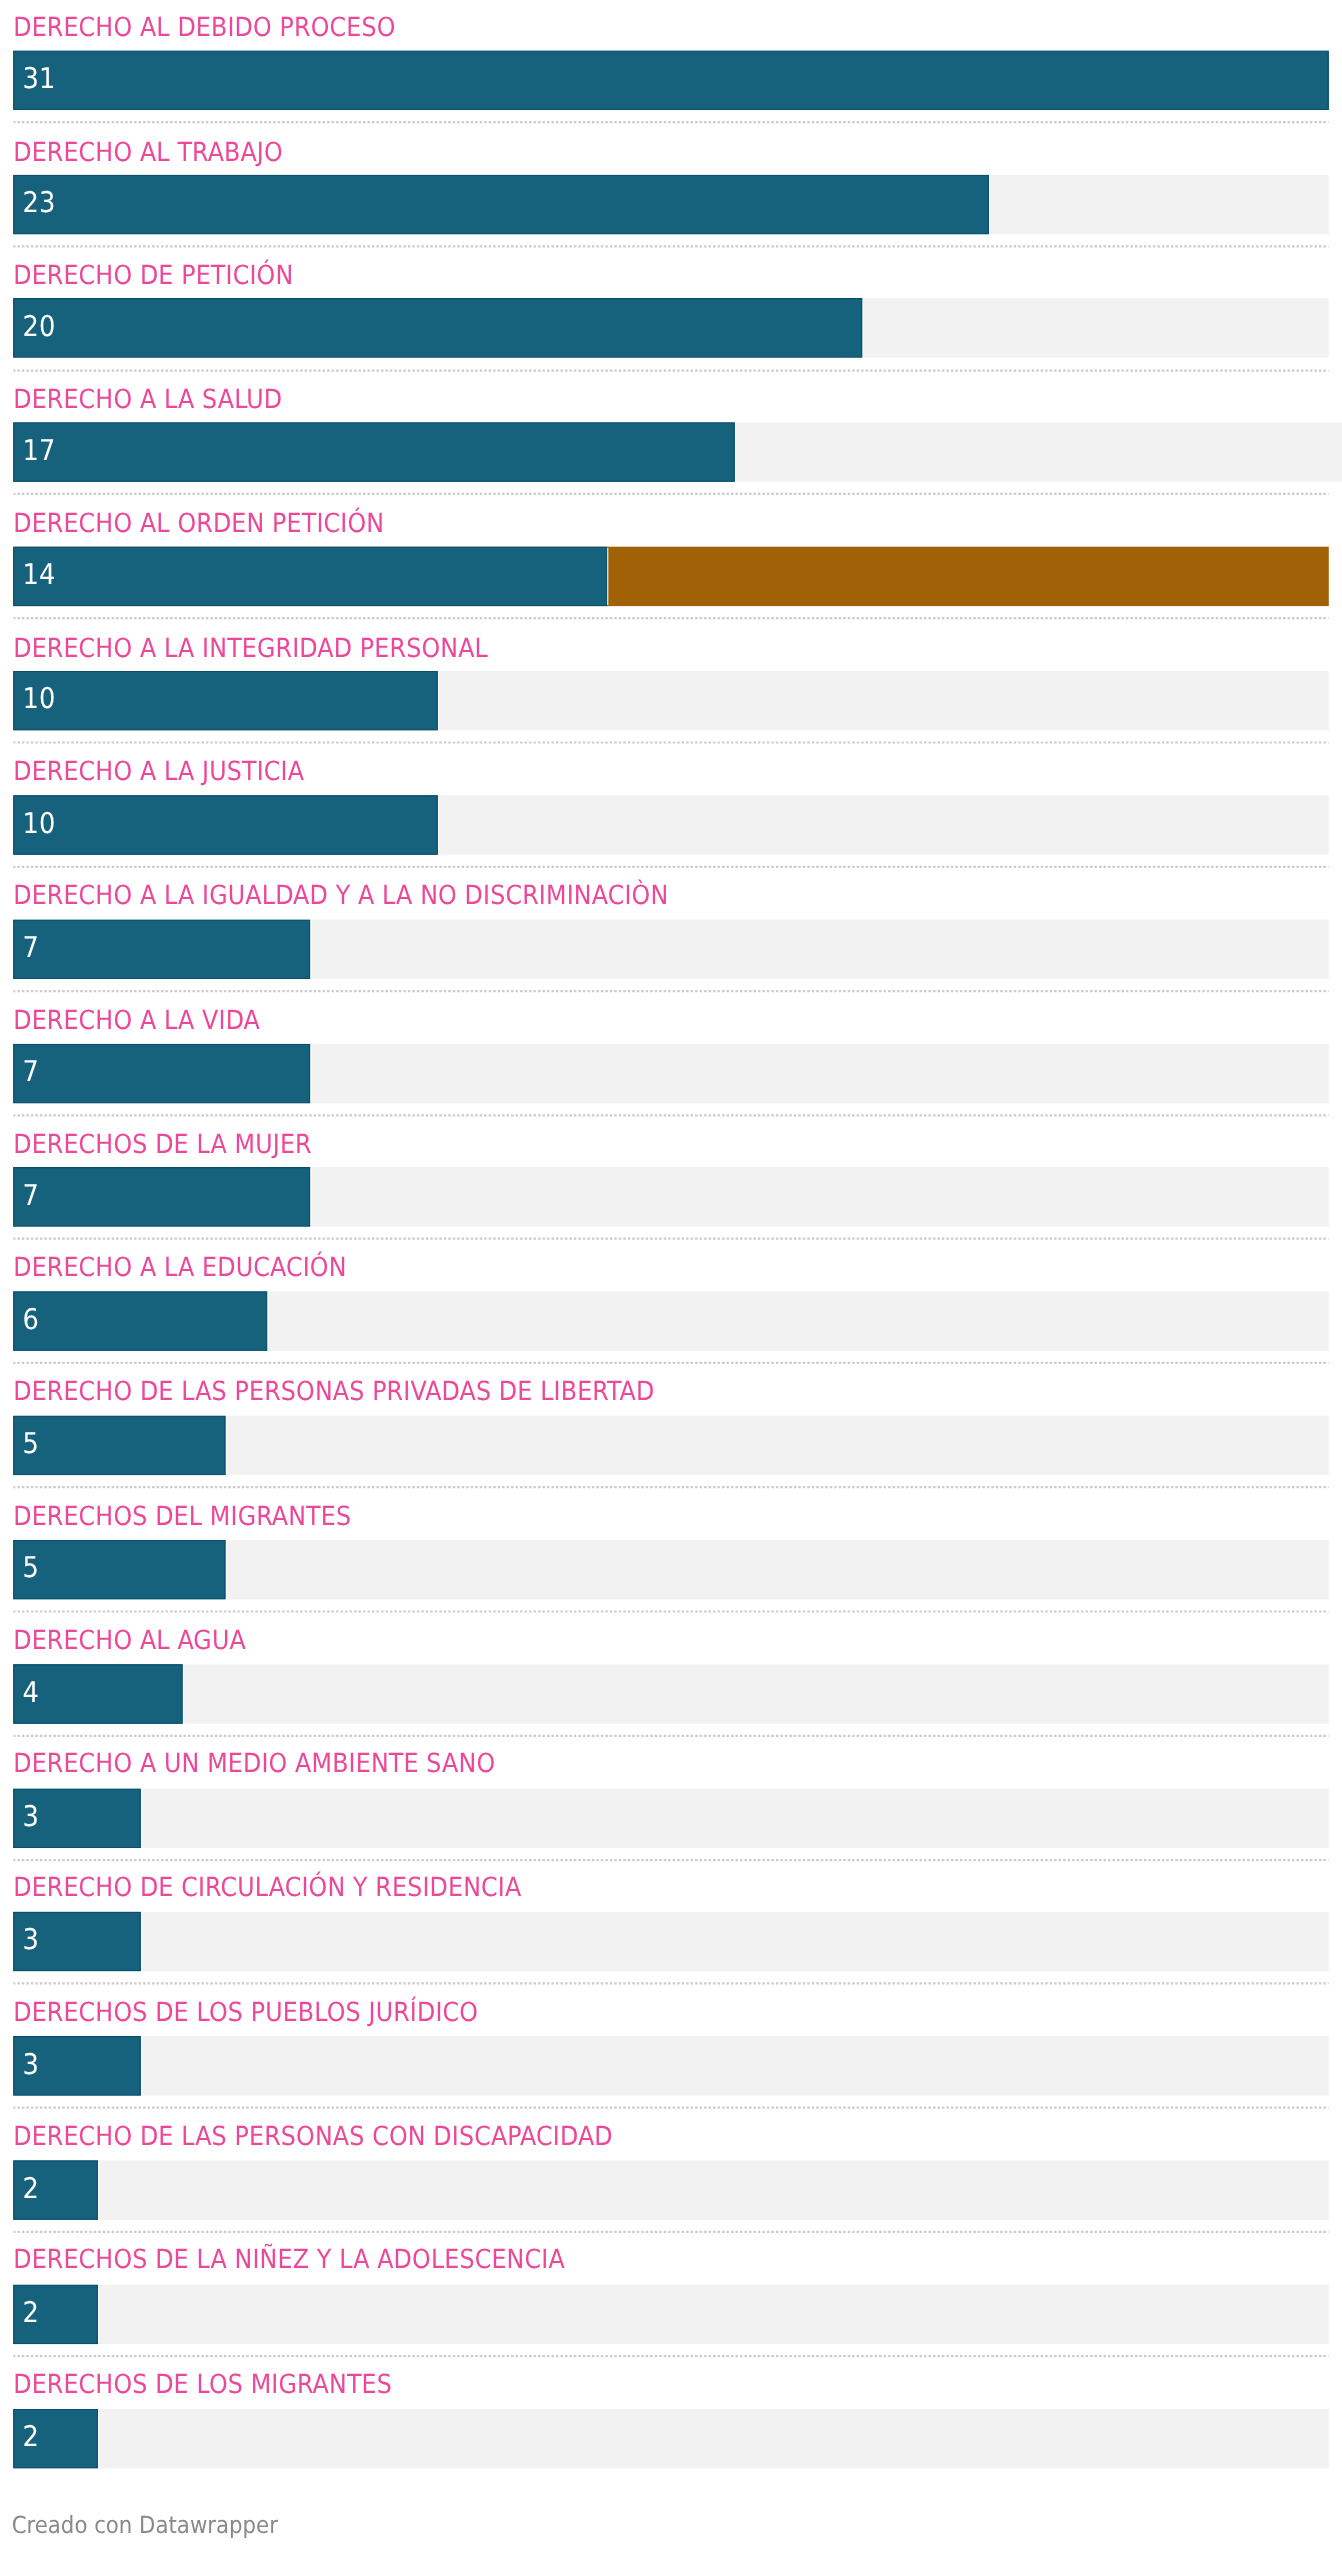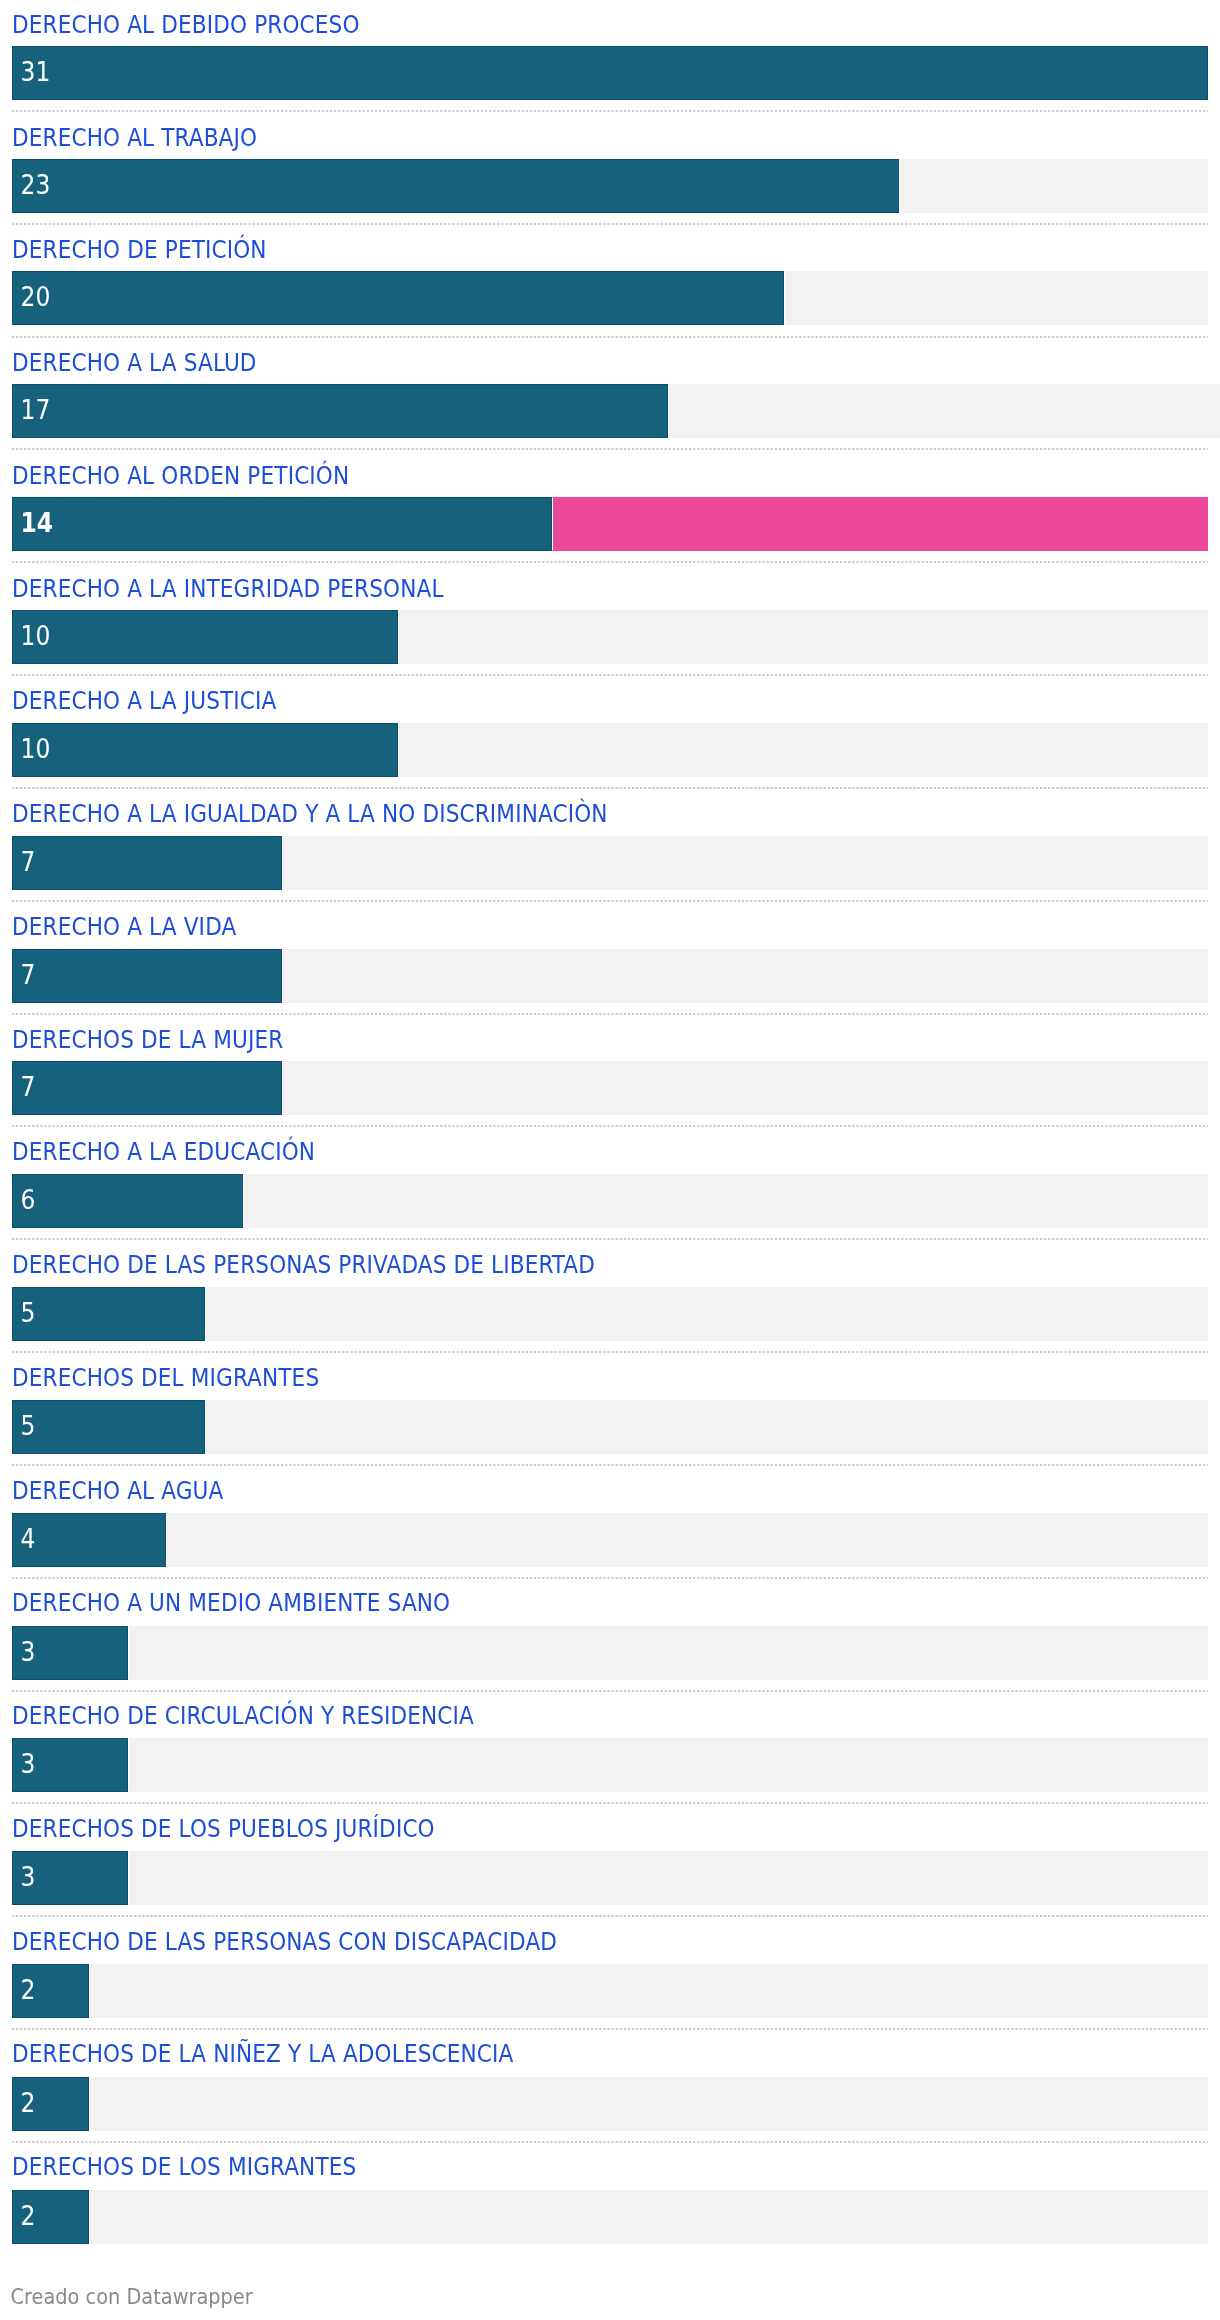--- a/index.html
+++ b/index.html
@@ -39,21 +39,21 @@
   }
   .row-label {
     position: absolute;
     left: 0;
     top: 0;
     width: 1200px;
     height: 45px;
     line-height: 50.5px;
     font-size: 24px;
     font-stretch: condensed;
-    color: #1d4ed8;
+    color: #ec4899;
     white-space: nowrap;
     letter-spacing: 0.14px;
   }
   .bar-track {
     position: absolute;
     left: 0;
     top: 45.8px;
     width: 1196px;
     height: 54px;
     background: #f2f2f2;
@@ -146,21 +146,21 @@
         <div class="bar-value">17</div>
       </div>
       <div class="divider">
           <svg class="divider-svg" width="1196" height="4" viewBox="0 0 1196 4">
             <line class="divider-line" x1="0" y1="2" x2="1196" y2="2" stroke-width="2" stroke-dasharray="2.3 1.78" stroke-dashoffset="-3.8" stroke="#cccccc"></line>
           </svg>
         </div>
     </div>
     <div class="row" style="top:451.36px">
       <div class="row-label" style="top:-0.4px">DERECHO AL ORDEN PETICIÓN</div>
-      <div class="bar-track" style="background: #ec4899; font-weight: bold;">
+      <div class="bar-track" style="background: #a16207;">
         <div class="bar-fill" style="width: 540.129px; background: rgb(22, 97, 123); box-shadow: rgb(10, 80, 108) 0px 0px 0px 1px inset, rgb(255, 255, 255) 2px 0px 0px -1px;"></div>
         <div class="bar-value">14</div>
       </div>
       <div class="divider">
           <svg class="divider-svg" width="1196" height="4" viewBox="0 0 1196 4">
             <line class="divider-line" x1="0" y1="2" x2="1196" y2="2" stroke-width="2" stroke-dasharray="2.3 1.78" stroke-dashoffset="-3.8" stroke="#cccccc"></line>
           </svg>
         </div>
     </div>
     <div class="row" style="top:564.2px">

